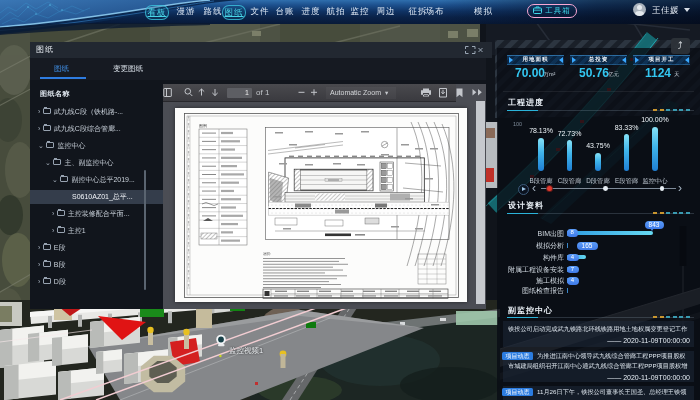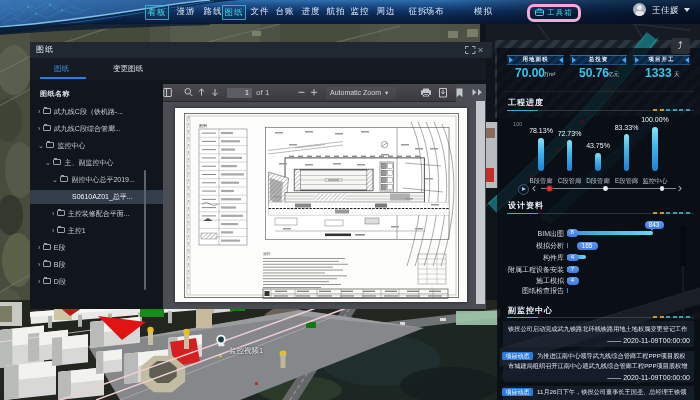--- a/index.html
+++ b/index.html
@@ -2,22 +2,22 @@
 <html><head>
 <meta charset="utf-8">
 <style>
   html,body{margin:0;padding:0;background:#0b0e12;}
   #stage{position:relative;width:700px;height:400px;overflow:hidden;font-family:"Liberation Sans",sans-serif;background:#1c201b;}
   .abs{position:absolute;}
   
   #topbar{left:0;top:0;width:700px;height:24px;background:linear-gradient(180deg,#2f6fae 0%,#1c4f8c 22%,#0f3263 48%,#0a2248 72%,#081a38 100%);}
   #topbar .dk{position:absolute;right:0;top:0;width:260px;height:24px;background:linear-gradient(90deg,rgba(4,10,24,0) 0%,rgba(4,10,24,.55) 60%,rgba(3,8,20,.7) 100%);}
   .mi{position:absolute;top:5px;height:13px;line-height:13px;font-size:8.5px;color:#dce6f2;letter-spacing:1px;}
-  .mib{border:1px solid rgba(64,205,230,.75);background:rgba(18,90,130,.28);border-radius:1px;color:#49d6e8;}
-  #toolbox{position:absolute;left:527px;top:4px;width:48px;height:12px;border:3px solid #f9a8d4;border-radius:7px;color:#3fd8ea;font-size:7.5px;line-height:12px;text-align:center;letter-spacing:1px;}
+  .mib{border:1px solid rgba(64,205,230,.75);background:rgba(18,90,130,.28);border-radius:7px;color:#49d6e8;text-decoration:underline;}
+  #toolbox{position:absolute;left:527px;top:4px;width:48px;height:12px;border:1px solid #f9a8d4;border-radius:7px;color:#3fd8ea;font-size:7.5px;line-height:12px;text-align:center;letter-spacing:1px;}
   #avatar{position:absolute;left:633px;top:2.5px;width:13px;height:13px;border-radius:50%;background:#aab3bd;overflow:hidden;}
   #avatar:before{content:"";position:absolute;left:4px;top:2.5px;width:5px;height:5px;border-radius:50%;background:#e4e9ee;}
   #avatar:after{content:"";position:absolute;left:2px;top:8.5px;width:9px;height:6px;border-radius:50% 50% 0 0;background:#e4e9ee;}
   #uname{position:absolute;left:652px;top:4.5px;font-size:8.5px;color:#e8eef6;letter-spacing:.5px;font-family:Liberation Serif, serif;}
   #ucaret{position:absolute;left:684px;top:8px;width:0;height:0;border-left:3.5px solid transparent;border-right:3.5px solid transparent;border-top:4px solid #d8dfe8;}
   
   #lpanel{left:30px;top:42px;width:456px;height:267px;background:#11151c;}
   #lp-title{position:absolute;left:0;top:0;width:456px;height:16px;background:#222831;color:#e6ebf1;font-size:8px;line-height:16px;padding-left:6px;letter-spacing:1px;}
   #lp-tabs{position:absolute;left:0;top:16px;width:456px;height:22px;background:#161a22;}
   .tab1{position:absolute;left:4px;top:6px;width:55px;text-align:center;font-size:7.5px;color:#4090e8;}
@@ -254,21 +254,21 @@
     </svg>
 
   <div class="abs" id="rpanel">
       <div class="shead" style="left:10px"><div class="sarrL"></div><div class="sarrR"></div>用地面积</div>
       <div class="shead" style="left:73px"><div class="sarrL"></div><div class="sarrR"></div>总投资</div>
       <div class="shead" style="left:136px"><div class="sarrL"></div><div class="sarrR"></div>项目开工</div>
       <div class="bignum" style="left:18px;">70.00</div>
       <div class="unit" style="left:46.5px">万m²</div>
       <div class="bignum" style="left:82px;">50.76</div>
       <div class="unit" style="left:111px">亿元</div>
-      <div class="bignum" style="left:148px;">1333</div>
+      <div class="bignum" style="left:148px;">1124</div>
       <div class="unit" style="left:177px">天</div>
       <div class="abs" style="left:6px;top:43px;width:191px;height:1px;background:rgba(255,255,255,.07)"></div>
       <div class="stitle" style="left:11px;top:49px">工程进度</div>
       <div class="uline" style="top:61.5px"></div>
       <div class="ulineF" style="left:41px;top:61.7px;width:156px"></div>
       <div class="dash dorange" style="left:156px;top:61.3px"></div>
       <div class="dash dorange" style="left:162.5px;top:61.3px"></div>
       <div class="dash dteal" style="left:169px;top:61.3px"></div>
       <div class="dash dteal" style="left:175.5px;top:61.3px"></div>
       <div class="dash dteal" style="left:182px;top:61.3px"></div>

